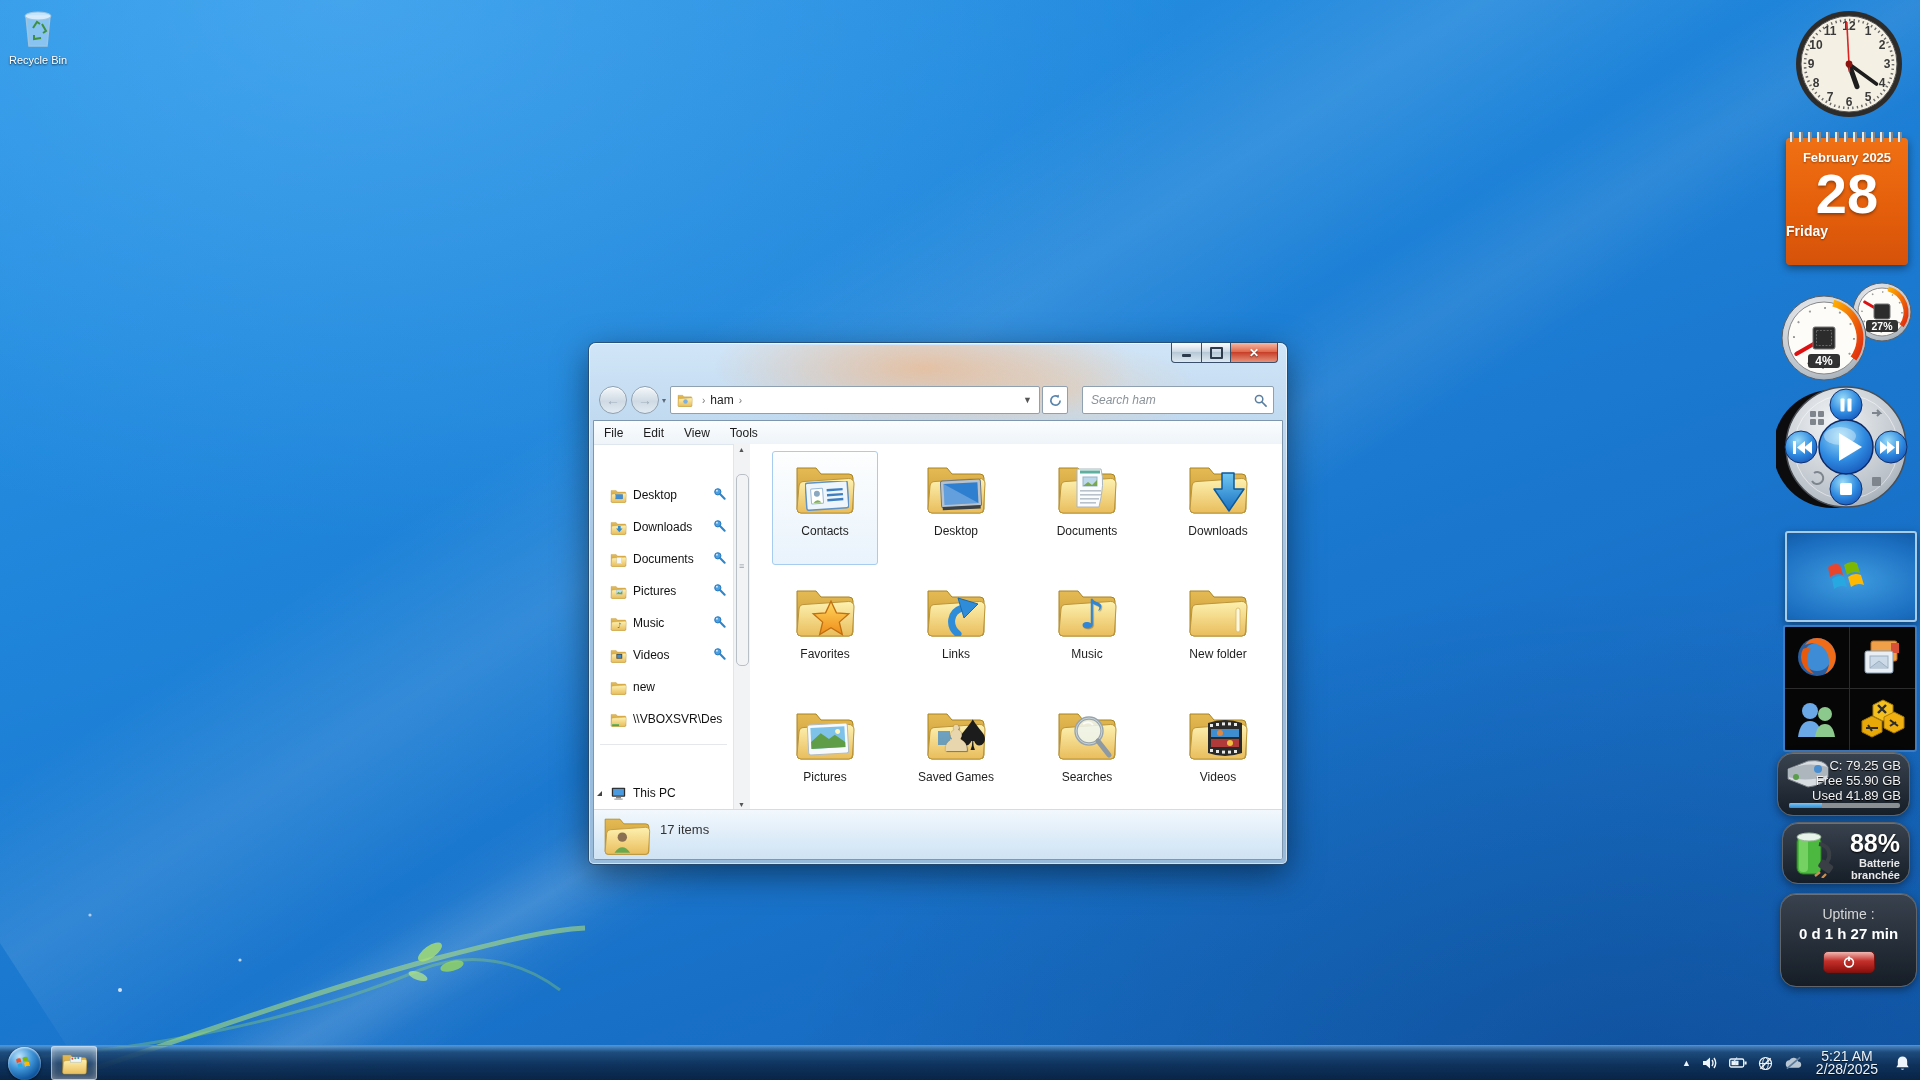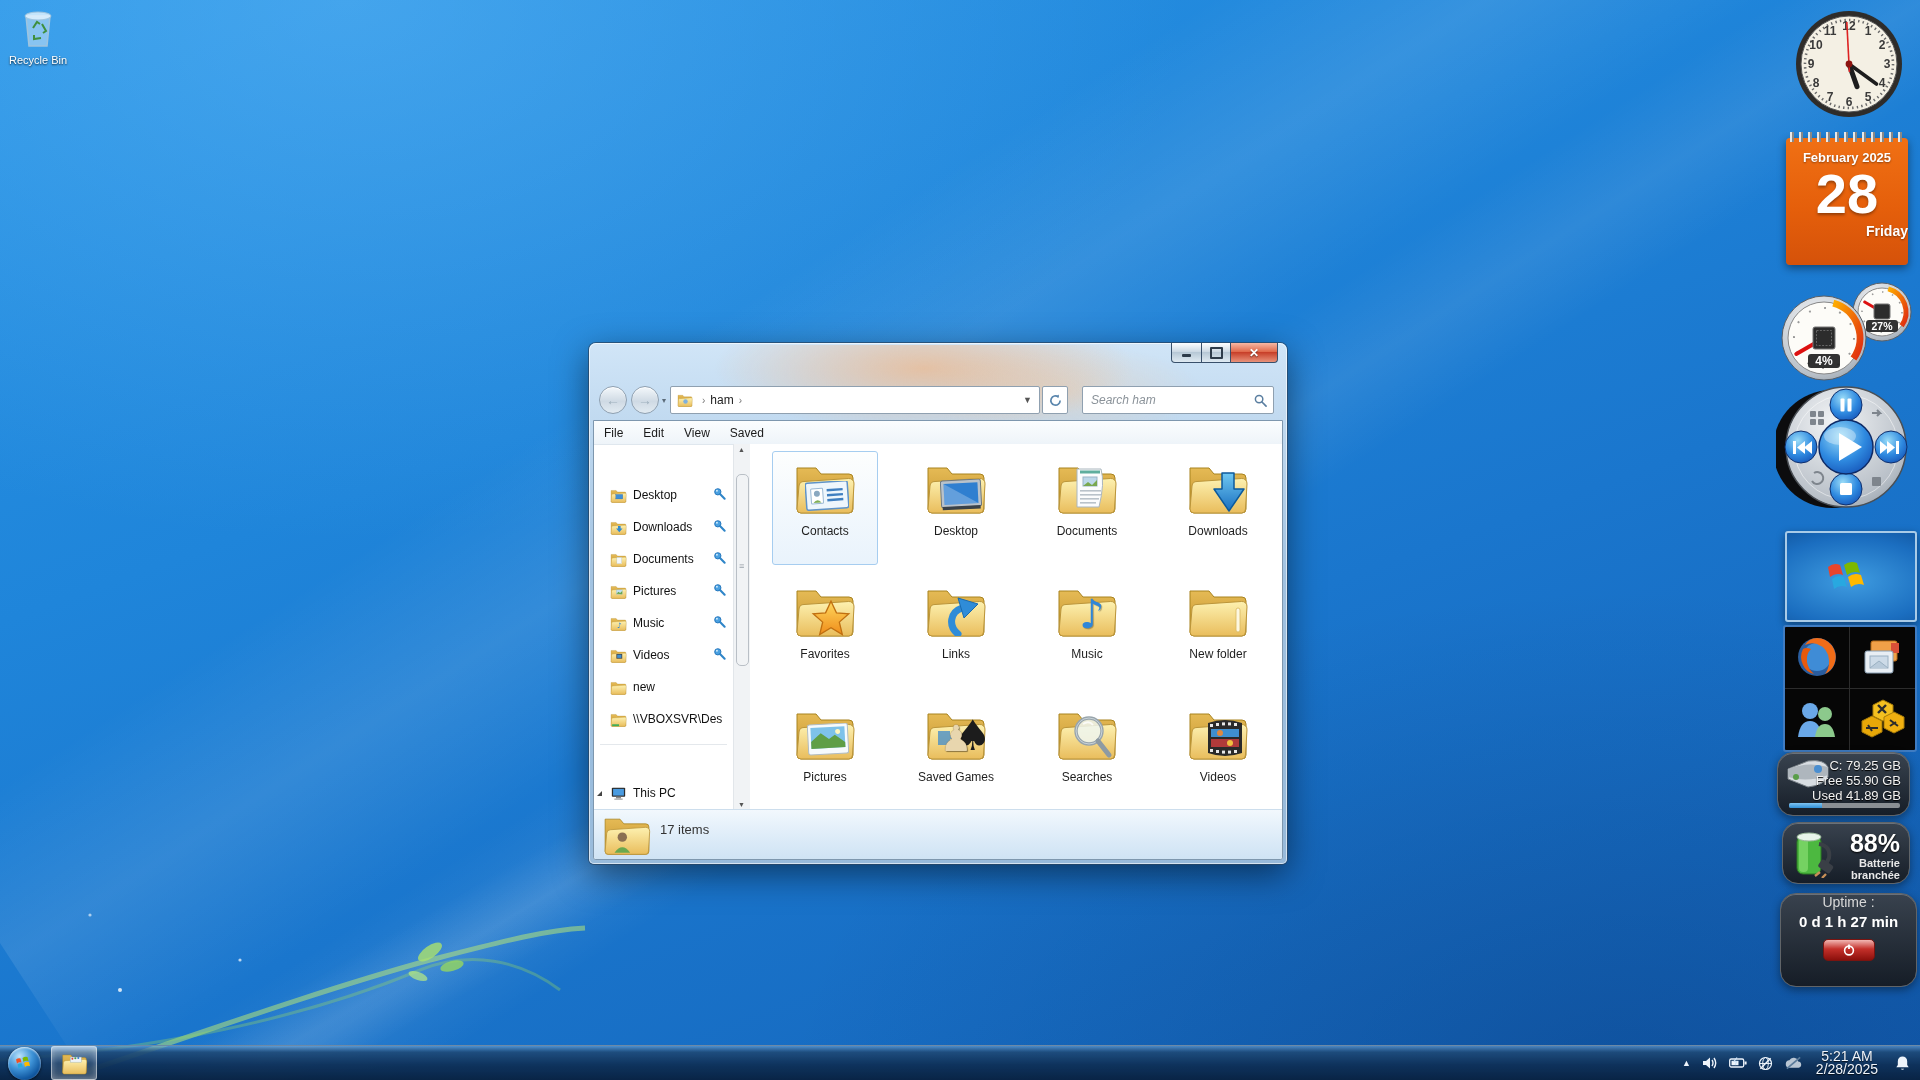--- a/index.html
+++ b/index.html
@@ -108,34 +108,34 @@
   .darkpane{background:linear-gradient(180deg,rgba(60,64,70,.92),rgba(22,24,28,.92));
     border:1px solid #606468;border-radius:16px;box-shadow:0 3px 8px rgba(0,0,0,.4), inset 0 1px 0 rgba(255,255,255,.25);}
 
   #cal{left:1786px;top:138px;width:122px;height:127px;border-radius:4px;overflow:visible;
     background:linear-gradient(180deg,#f07014,#e55f0b 55%,#d5520a);
     box-shadow:0 3px 8px rgba(0,0,0,.45);}
   #cal .spiral{position:absolute;left:2px;right:2px;top:-6px;height:10px;
     background:repeating-linear-gradient(90deg,transparent 0 2px,#e8e8e8 2px 4px,#888 4px 6px,transparent 6px 9px);}
   #cal .month{margin-top:12px;text-align:center;color:#fff;font-size:13px;font-weight:bold;text-shadow:0 1px 2px rgba(0,0,0,.4);}
   #cal .day{text-align:center;color:#fff;font-size:56px;font-weight:bold;line-height:58px;text-shadow:0 2px 3px rgba(0,0,0,.35);}
-  #cal .wday{text-align:right;color:#fff;font-size:14px;font-weight:bold;text-shadow:0 1px 2px rgba(0,0,0,.4);}
+  #cal .wday{text-align:left;color:#fff;font-size:14px;font-weight:bold;text-shadow:0 1px 2px rgba(0,0,0,.4);}
 
   #drive{left:1777px;top:752px;width:131px;height:62px;}
   #drive .lines{position:absolute;right:8px;top:5px;text-align:right;color:#f2f2f2;font-size:13px;line-height:15px;
     text-shadow:0 1px 1px #000;}
   #drive .track{position:absolute;left:11px;right:9px;bottom:7px;height:5px;background:#8a8f94;border-radius:2px;overflow:hidden;}
   #drive .fill{height:100%;background:linear-gradient(180deg,#7fc4f2,#2f8fd6);}
 
   #batt{left:1782px;top:822px;width:126px;height:60px;}
   #batt .pct{position:absolute;right:9px;top:6px;color:#fff;font-size:25px;font-weight:bold;text-shadow:0 1px 2px #000;}
   #batt .stat{position:absolute;right:9px;top:34px;color:#e8e8e8;font-size:11px;font-weight:bold;line-height:12px;text-align:right;}
 
   #uptime{left:1780px;top:893px;width:135px;height:92px;}
-  #uptime .t1{margin-top:0;text-align:center;color:#d8d8d8;font-size:14px;}
+  #uptime .t1{margin-top:12px;text-align:center;color:#d8d8d8;font-size:14px;}
   #uptime .t2{text-align:center;color:#fff;font-size:15px;font-weight:bold;margin-top:3px;}
   #uptime .pwr{width:50px;height:20px;margin:9px auto 0;border-radius:5px;border:1px solid #7a1410;
     background:linear-gradient(180deg,#f2b8b4,#c4302a 45%,#8c100c);display:flex;align-items:center;justify-content:center;cursor:pointer;}
 
   #applaunch{left:1783px;top:625px;width:130px;height:123px;background:#060606;border:2px solid #3f7cc2;border-radius:3px;
     display:grid;grid-template-columns:1fr 1fr;grid-template-rows:1fr 1fr;}
   #applaunch div{display:flex;align-items:center;justify-content:center;cursor:pointer;}
   #applaunch div:nth-child(1){border-right:1px solid #2c2c2c;border-bottom:1px solid #2c2c2c;}
   #applaunch div:nth-child(2){border-bottom:1px solid #2c2c2c;}
   #applaunch div:nth-child(3){border-right:1px solid #2c2c2c;}
@@ -271,21 +271,21 @@
           <path d="M8.6 8.6 L13 13" stroke="#5a7ea0" stroke-width="1.8" stroke-linecap="round"></path>
         </svg>
       </div>
     </div>
 
     <div class="winbody">
       <div class="menubar">
         <span>File</span>
         <span>Edit</span>
         <span>View</span>
-        <span>Saved</span>
+        <span>Tools</span>
       </div>
 
       <div class="content">
 
         <div class="sidepane">
           <div class="sideitem" style="top:38px">
             <span class="micon">
                 <svg width="17" height="15" viewBox="0 0 64 56">
                   <use href="#folder"></use>
                   <rect x="22" y="24" width="26" height="17" fill="#3f8fd8" stroke="#2a5f96"></rect>

